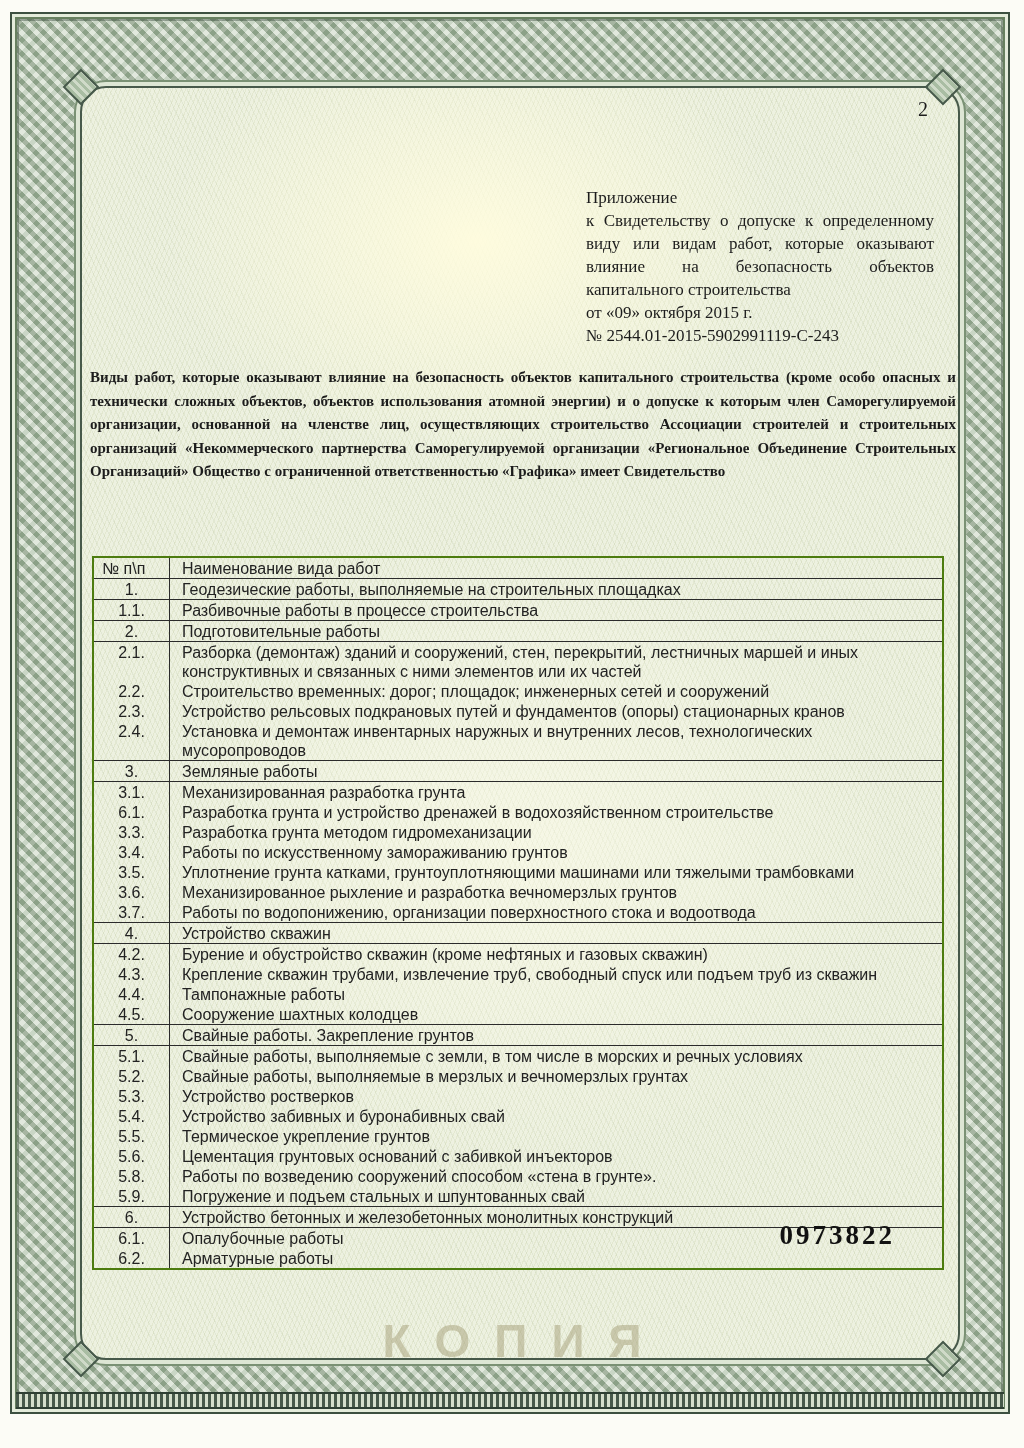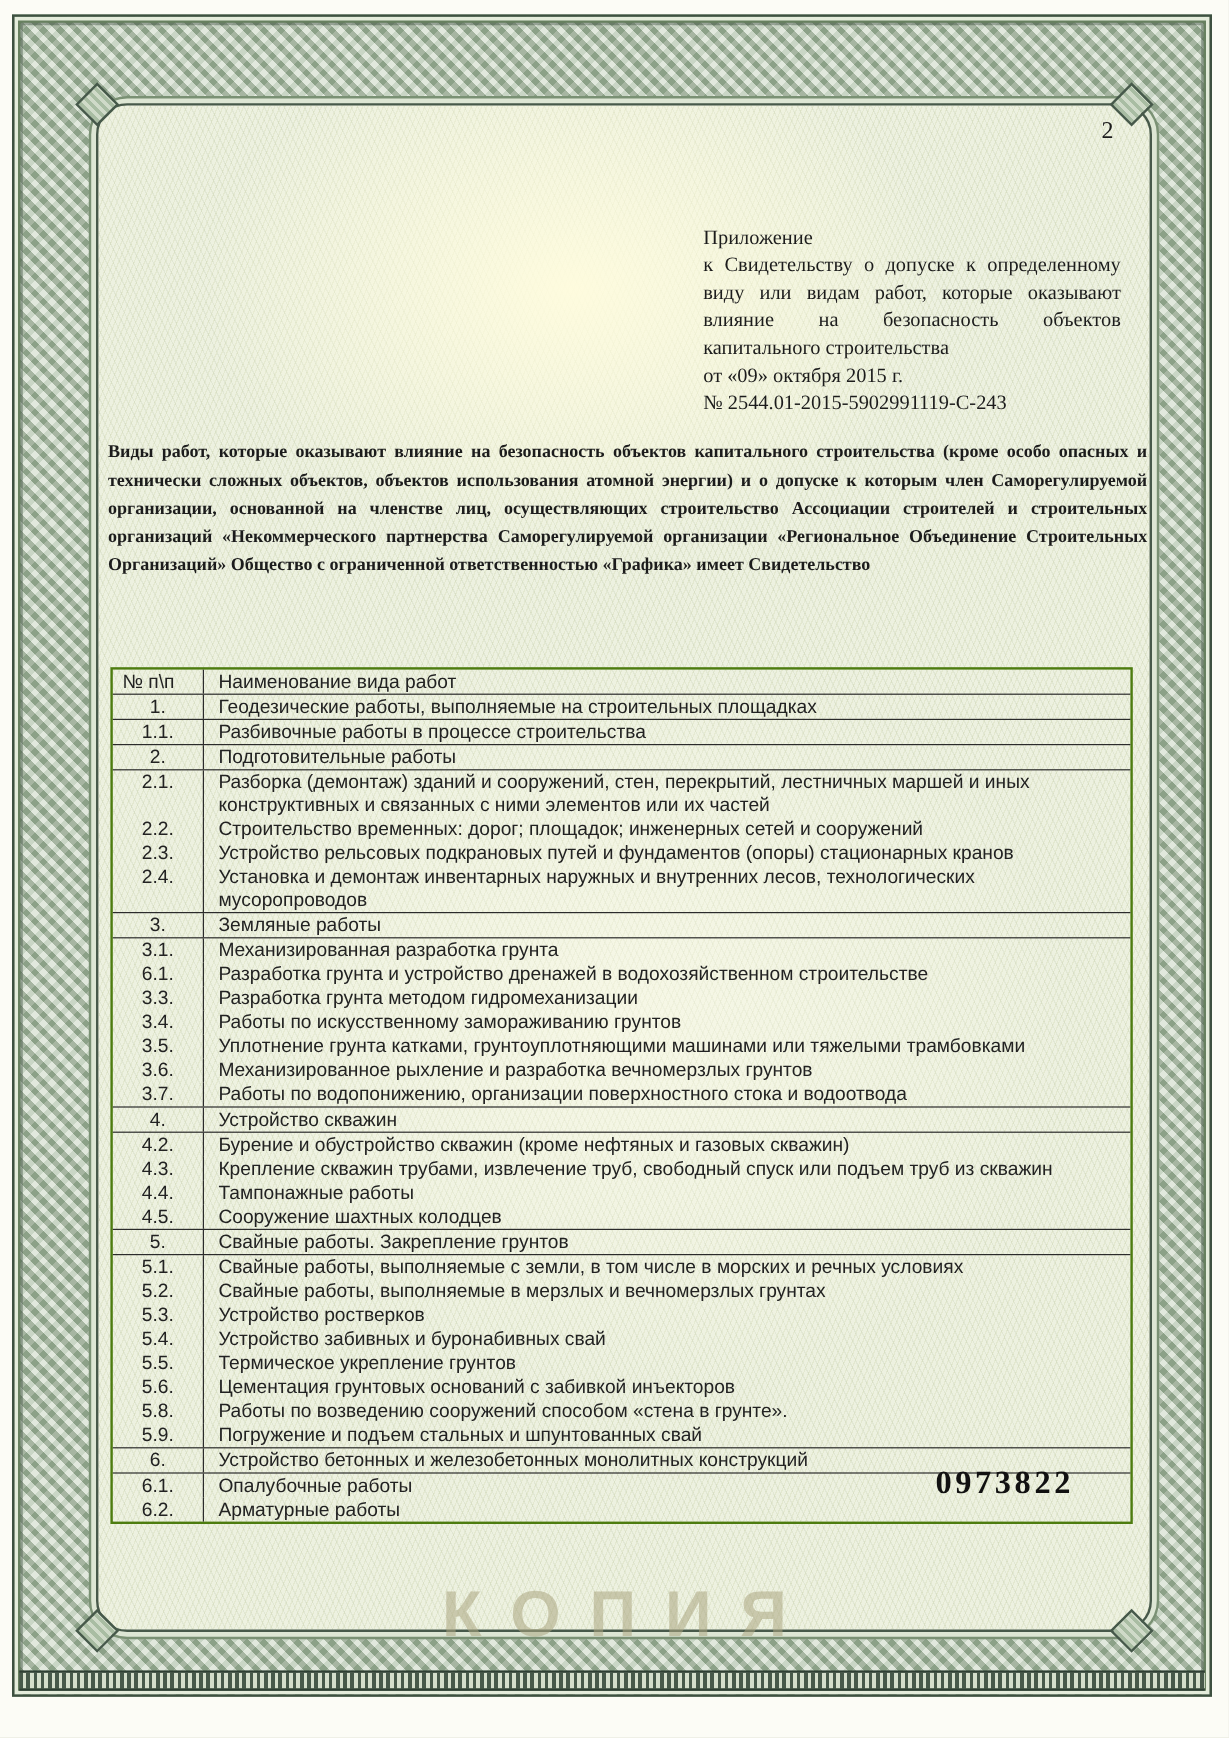--- a/index.html
+++ b/index.html
@@ -71,21 +71,21 @@
   .sec.head .cnum { text-align:left; padding-left:8px; }
 
   .serial {
     position:absolute; left:640px; top:1220px; width:255px; text-align:right;
     font-size:27px; font-weight:bold; letter-spacing:3px; color:#111;
     font-family:"Liberation Serif", serif;
   }
   .watermark {
     position:absolute; left:0; right:0; top:1314px; text-align:center;
     font-family:"Liberation Sans", sans-serif; font-weight:bold;
-    font-size:54px; letter-spacing:24px; text-indent:24px;
+    font-size:46px; letter-spacing:24px; text-indent:24px;
     color:rgba(172,165,130,.55);
   }
   .fineprint {
     position:absolute; left:0; right:0; top:1424px; text-align:center;
     font-family:"Liberation Sans", sans-serif; font-size:9.5px; color:#555;
   }
 </style>
 </head>
 <body>
 

